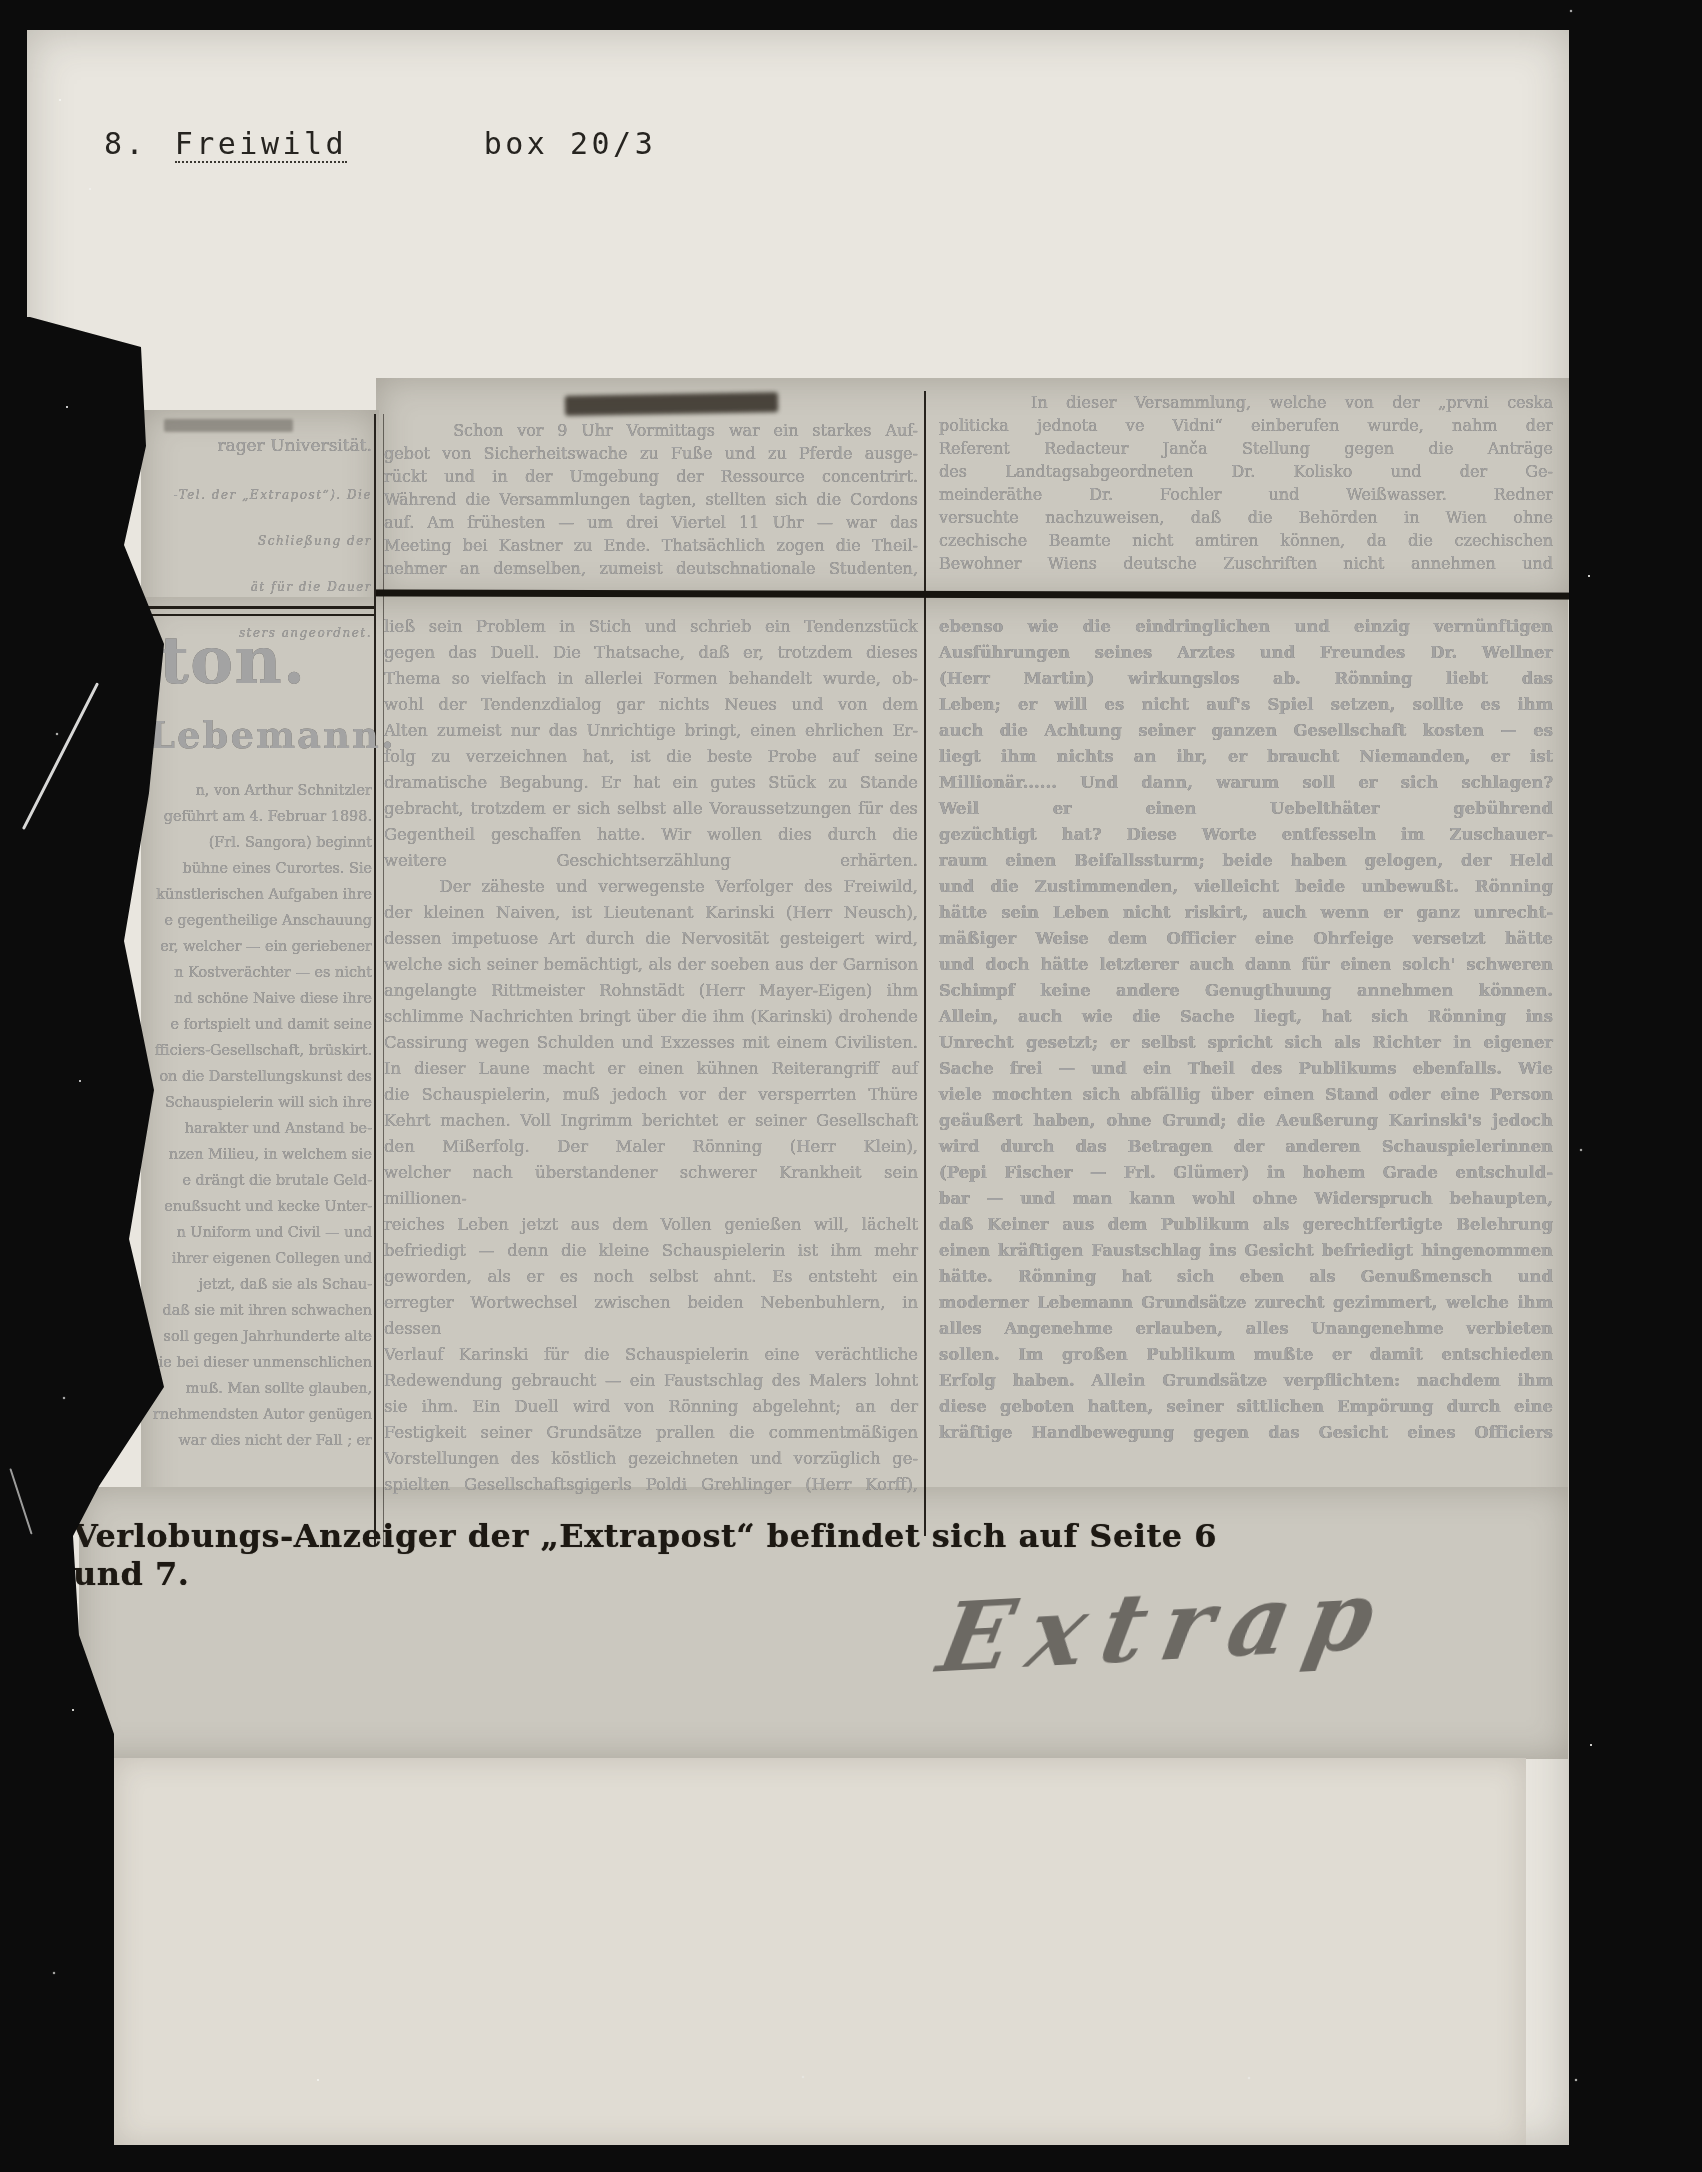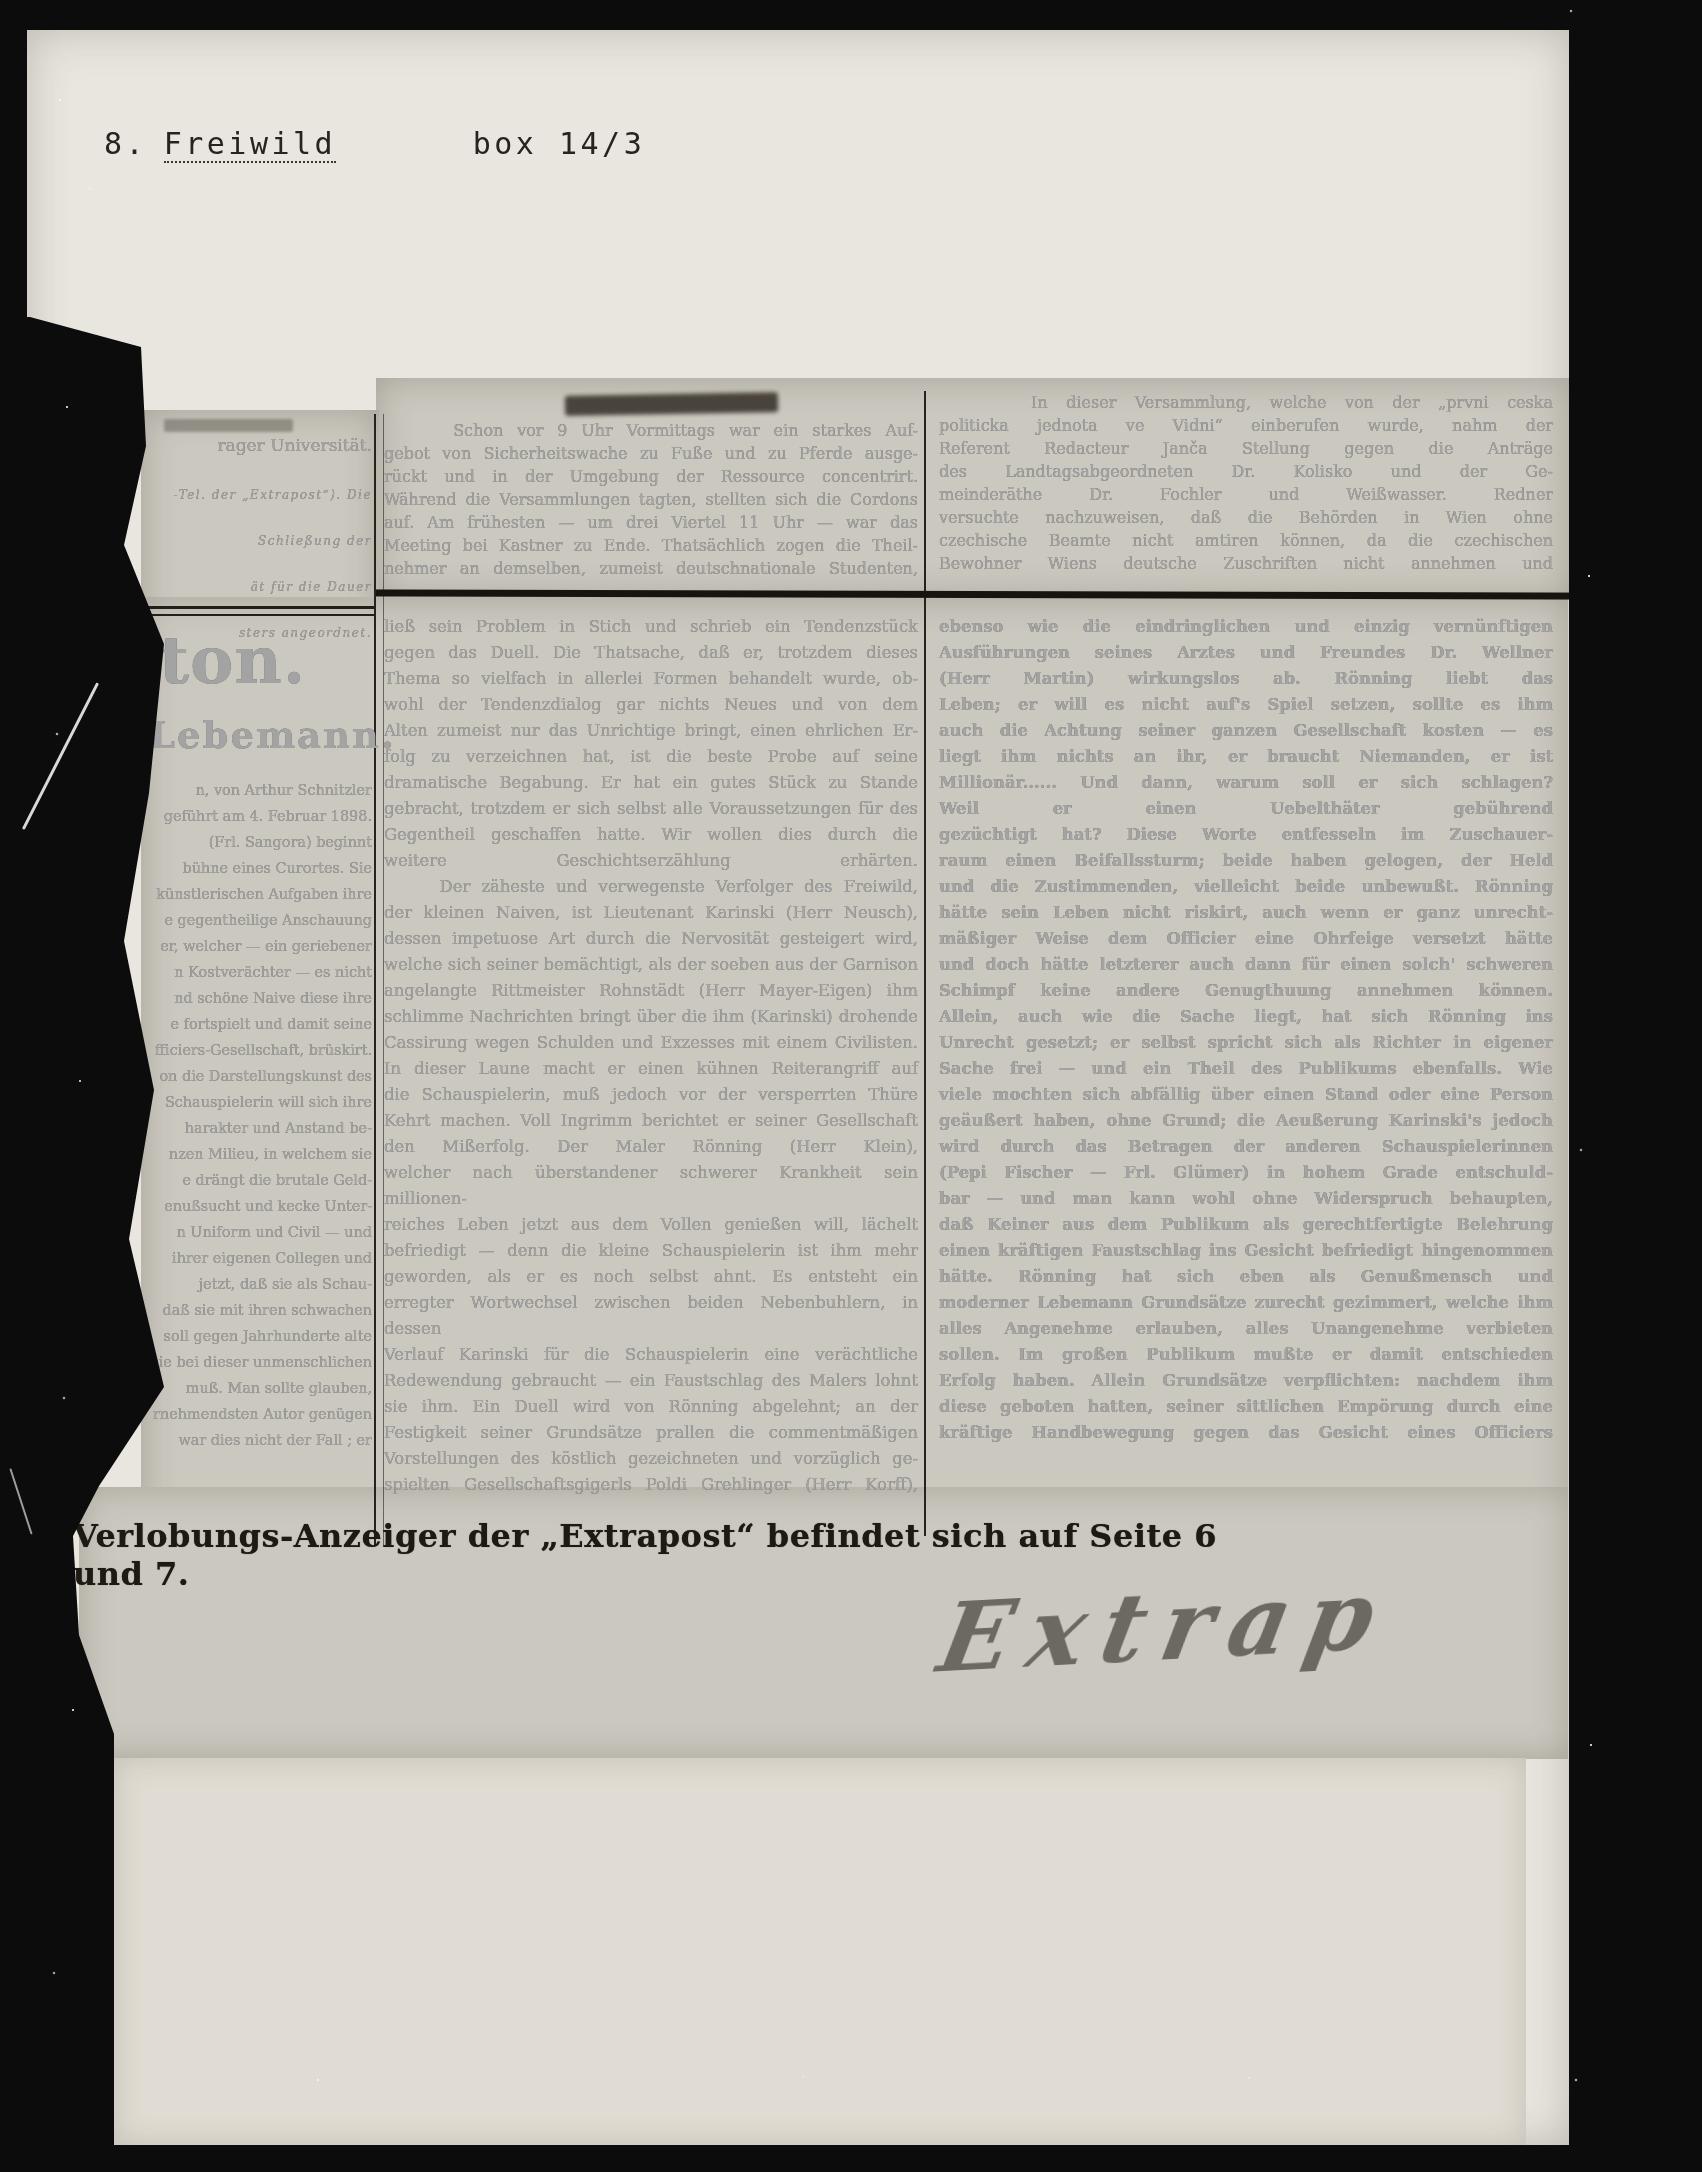--- a/index.html
+++ b/index.html
@@ -54,22 +54,22 @@
     transform:rotate(-3deg) skewX(-14deg);filter:blur(0.6px);font-weight:bold;}
   .dbl-rule{border-top:3.5px solid #221e18;border-bottom:2px solid #221e18;height:4.5px;}
 </style>
 </head>
 <body>
 
 <div class="abs mount noint" style="left:27px;top:30px;width:1542px;height:2115px;"></div>
 
 <div class="abs" style="left:104px;top:126px;">
   <span class="typed">8.</span>
-  <span class="typed typed-underline" style="margin-left:14px;">Freiwild</span>
-  <span class="typed" style="margin-left:134px;">box 14/3</span>
+  <span class="typed typed-underline" style="margin-left:25px;">Freiwild</span>
+  <span class="typed" style="margin-left:134px;">box 20/3</span>
 </div>
 
 <div class="abs news noint" style="left:376px;top:378px;width:1193px;height:221px;"></div>
 <div class="abs news noint" style="left:141px;top:410px;width:238px;height:1137px;"></div>
 <div class="abs news noint" style="left:141px;top:597px;width:1427px;height:1162px;"></div>
 <div class="abs news noint" style="left:79px;top:1487px;width:1489px;height:272px;"></div>
 
 <div class="abs vrule" style="left:374px;top:414px;width:2px;height:1132px;"></div>
 <div class="abs vrule" style="left:383px;top:414px;width:1px;height:1132px;opacity:.6;"></div>
 <div class="abs vrule" style="left:924px;top:391px;width:2px;height:1145px;"></div>

